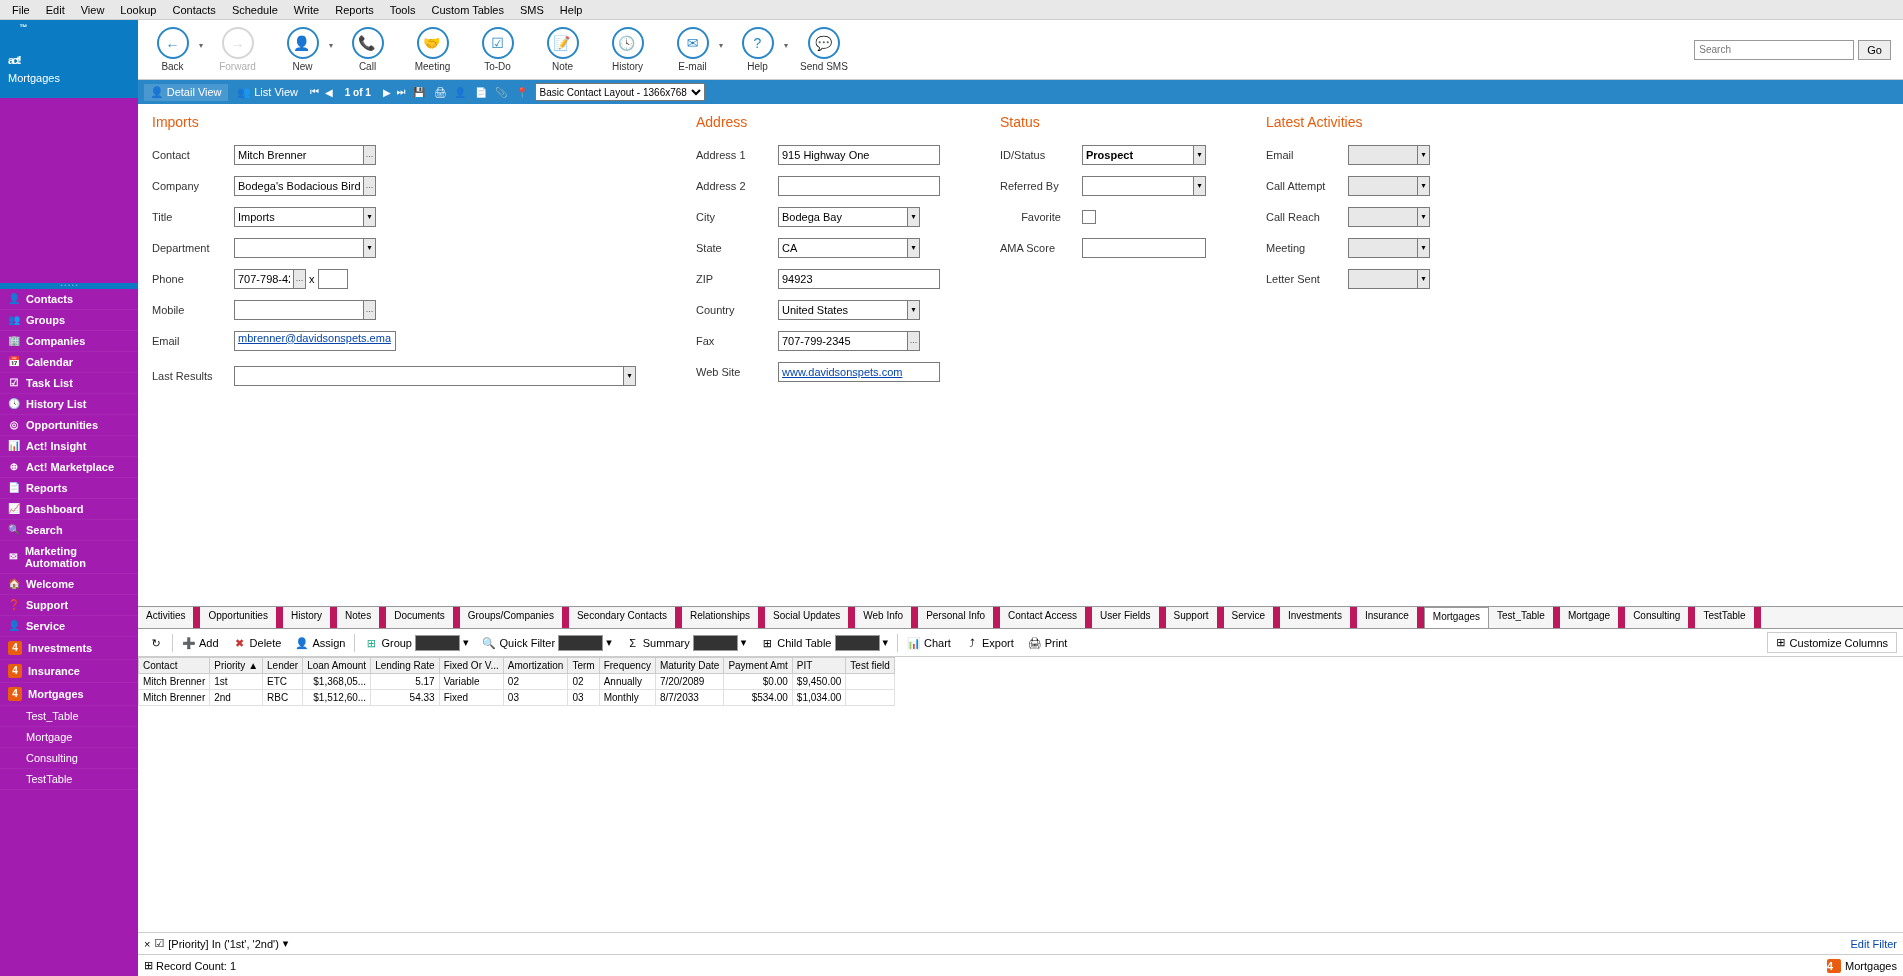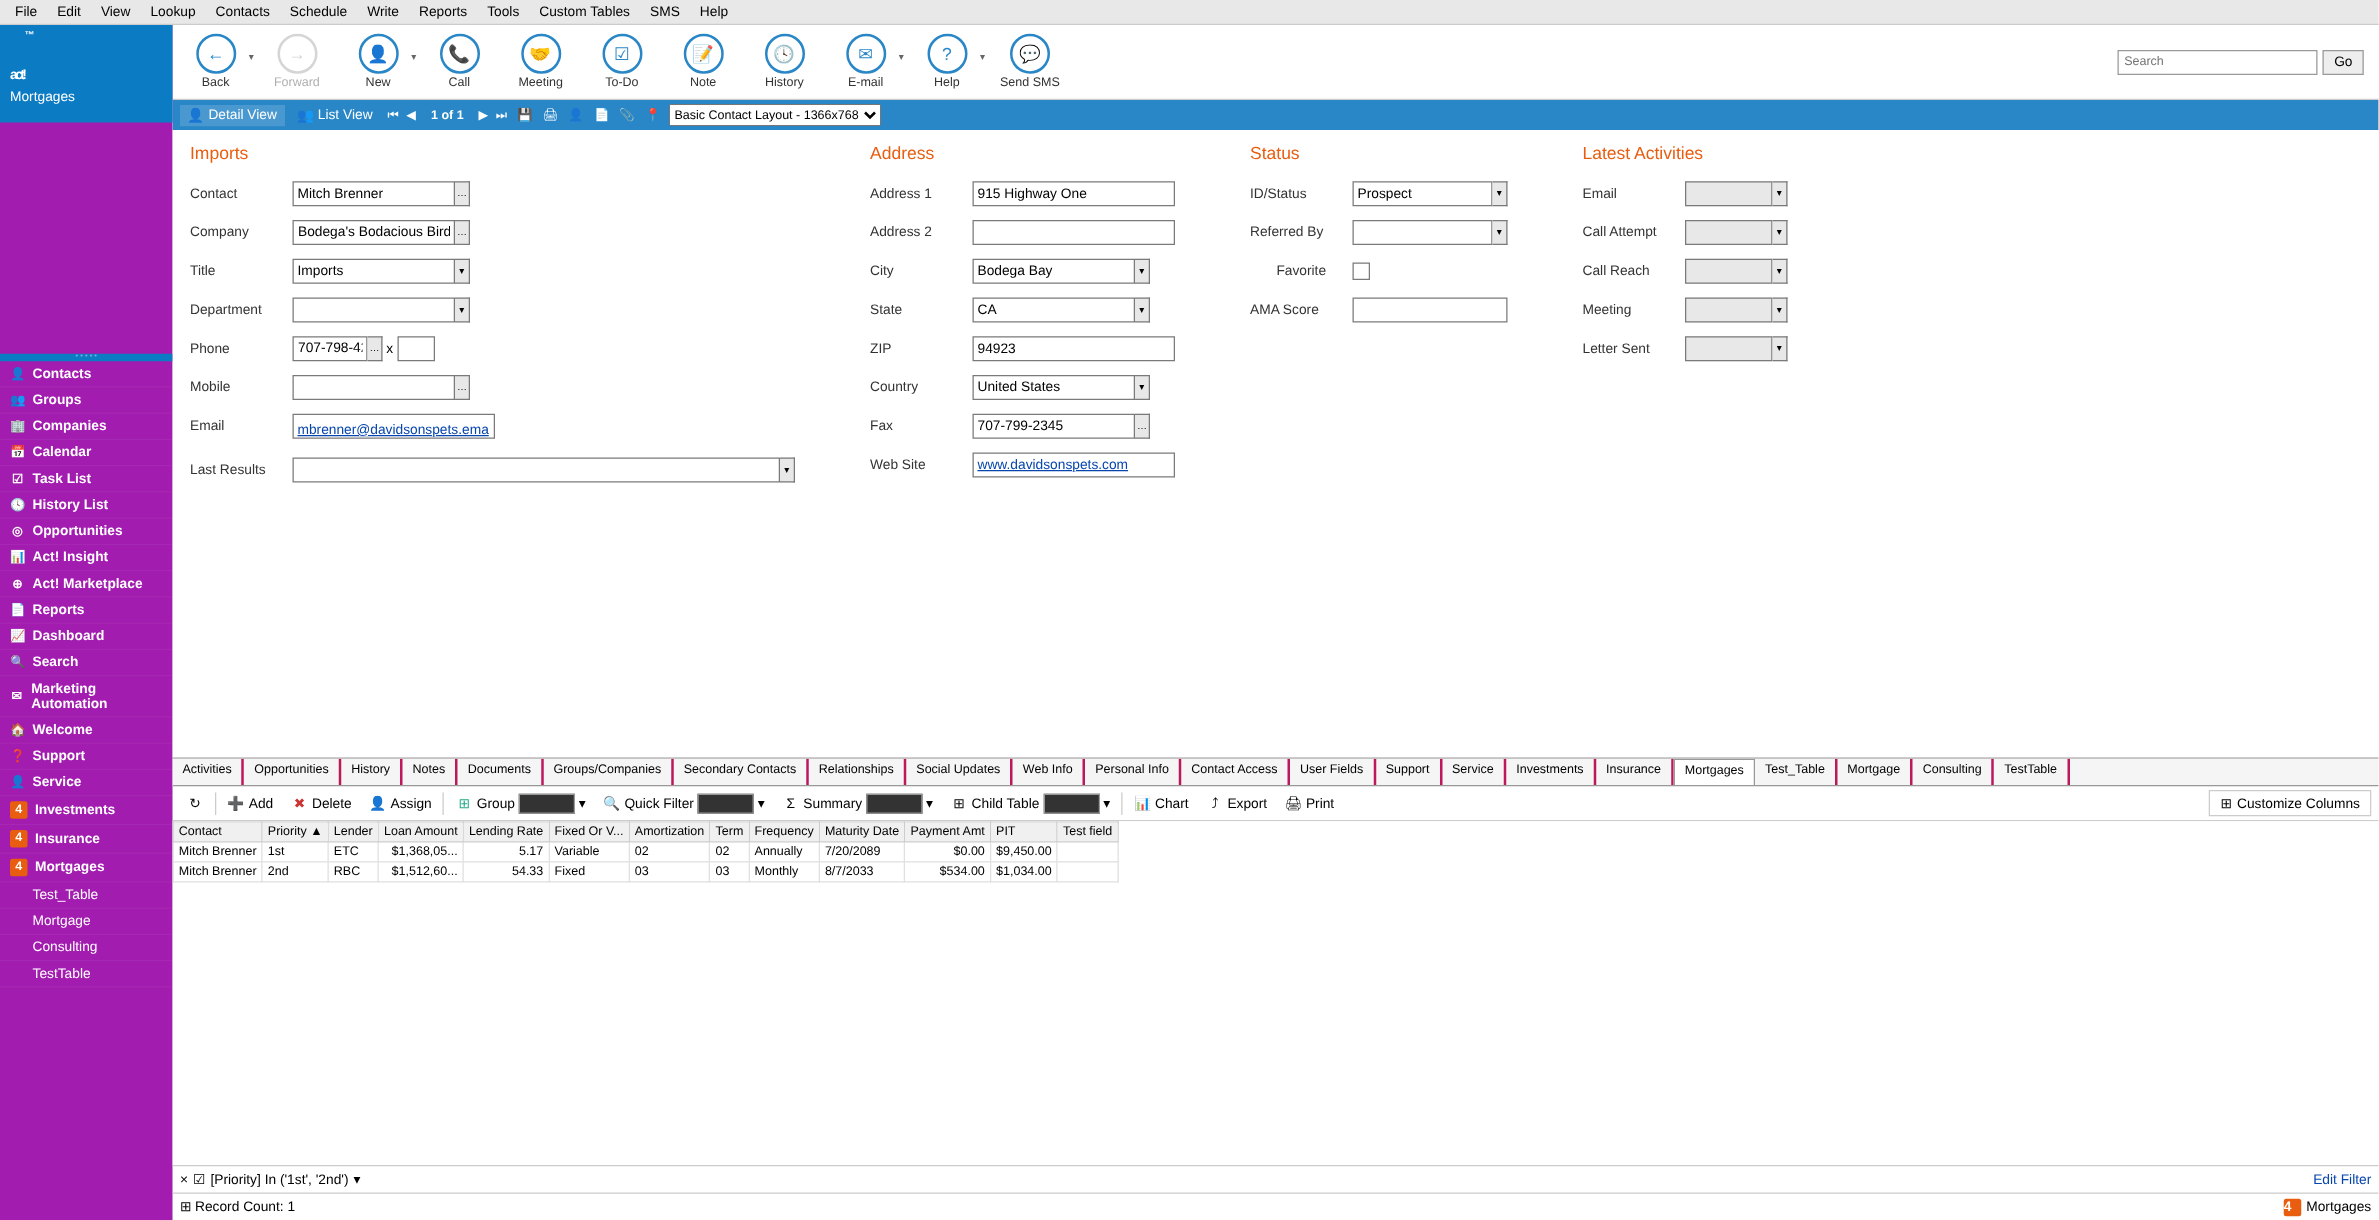--- a/index.html
+++ b/index.html
@@ -46,21 +46,21 @@
 .field-input{width:130px;height:20px;border:1px solid #7a7a7a;padding:0 3px;font-size:11px;background:#fff}
 .field-input.wide{width:162px}
 .field-input.narrow{width:60px}
 .field-input.x{width:30px}
 .field-select-btn{width:12px;height:20px;border:1px solid #7a7a7a;border-left:none;background:#e8e8e8;cursor:pointer;font-size:8px;text-align:center;line-height:18px}
 .link-text{color:#0645ad;text-decoration:underline;font-size:11px}
 .checkbox{width:14px;height:14px;border:1px solid #7a7a7a;background:#fff}
 .activity-select{width:70px;height:20px;border:1px solid #7a7a7a;background:#e8e8e8}
 .tabs-panel{height:370px;border-top:1px solid #999;display:flex;flex-direction:column}
 .tab-strip{height:22px;background:#f5f5f5;border-bottom:1px solid #999;display:flex;overflow:hidden}
-.tab{padding:3px 8px;font-size:10px;cursor:pointer;border-right:2px solid #be185d;white-space:nowrap}
+.tab{padding:3px 8px;font-size:10px;cursor:pointer;border-right:7px solid #be185d;white-space:nowrap}
 .tab.active{background:#fff;border-top:1px solid #999;border-left:1px solid #999;border-right:1px solid #999;margin-bottom:-1px;font-weight:400}
 .tab-toolbar{height:28px;border-bottom:1px solid #ccc;display:flex;align-items:center;padding:0 6px;gap:4px}
 .tbtn{display:flex;align-items:center;gap:3px;padding:2px 5px;cursor:pointer;font-size:10px;border-radius:2px}
 .tbtn-icon{width:14px;height:14px;display:inline-block;text-align:center;line-height:14px}
 .tbtn-input{width:45px;height:16px;border:1px solid #999;background:#333}
 .customize-btn{margin-left:auto;padding:3px 8px;border:1px solid #ccc;background:#fff;cursor:pointer;font-size:10px;display:flex;gap:4px;align-items:center}
 .grid{flex:1;overflow:auto;background:#fff}
 .grid table{width:auto;border-collapse:collapse}
 .grid th{background:#f0f0f0;border:1px solid #ccc;padding:2px 4px;font-size:10px;font-weight:400;text-align:left;white-space:nowrap;position:relative}
 .grid td{border:1px solid #e0e0e0;padding:2px 4px;font-size:10px;white-space:nowrap}
@@ -313,21 +313,21 @@
               <span class="x-sep">x</span>
               <input class="field-input x" style="">
             </div>
           <div class="field-row">
               <span class="field-label">Mobile</span>
               <input class="field-input" style="">
               <span class="field-select-btn">…</span>
             </div>
           <div class="field-row">
               <span class="field-label">Email</span>
-              <div class="field-input wide" style="display:flex;align-items:flex-end">
+              <div class="field-input wide" style="display:flex;align-items:flex-start">
                 <span class="link-text">mbrenner@davidsonspets.ema</span>
               </div>
             </div>
           <div class="field-row" style="margin-top:4px">
               <span class="field-label">Last Results</span>
               <input class="field-input" style="width: 390px;">
               <span class="field-select-btn">▾</span>
             </div>
         </div>
 
@@ -370,21 +370,21 @@
               <div class="field-input wide" style="display:flex;align-items:center">
                 <span class="link-text">www.davidsonspets.com</span>
               </div>
             </div>
         </div>
 
         <div class="section">
           <div class="section-title">Status</div>
           <div class="field-row">
               <span class="field-label">ID/Status</span>
-              <input class="field-input" style="width: 112px;" value="Prospect">
+              <input class="field-input" style="width: 112px; font-weight: bold;" value="Prospect">
               <span class="field-select-btn">▾</span>
             </div>
           <div class="field-row">
               <span class="field-label">Referred By</span>
               <input class="field-input" style="width: 112px;">
               <span class="field-select-btn">▾</span>
             </div>
           <div class="field-row">
               <span class="field-label" style="text-align:center;width:82px">Favorite</span>
               <div class="checkbox"></div>

